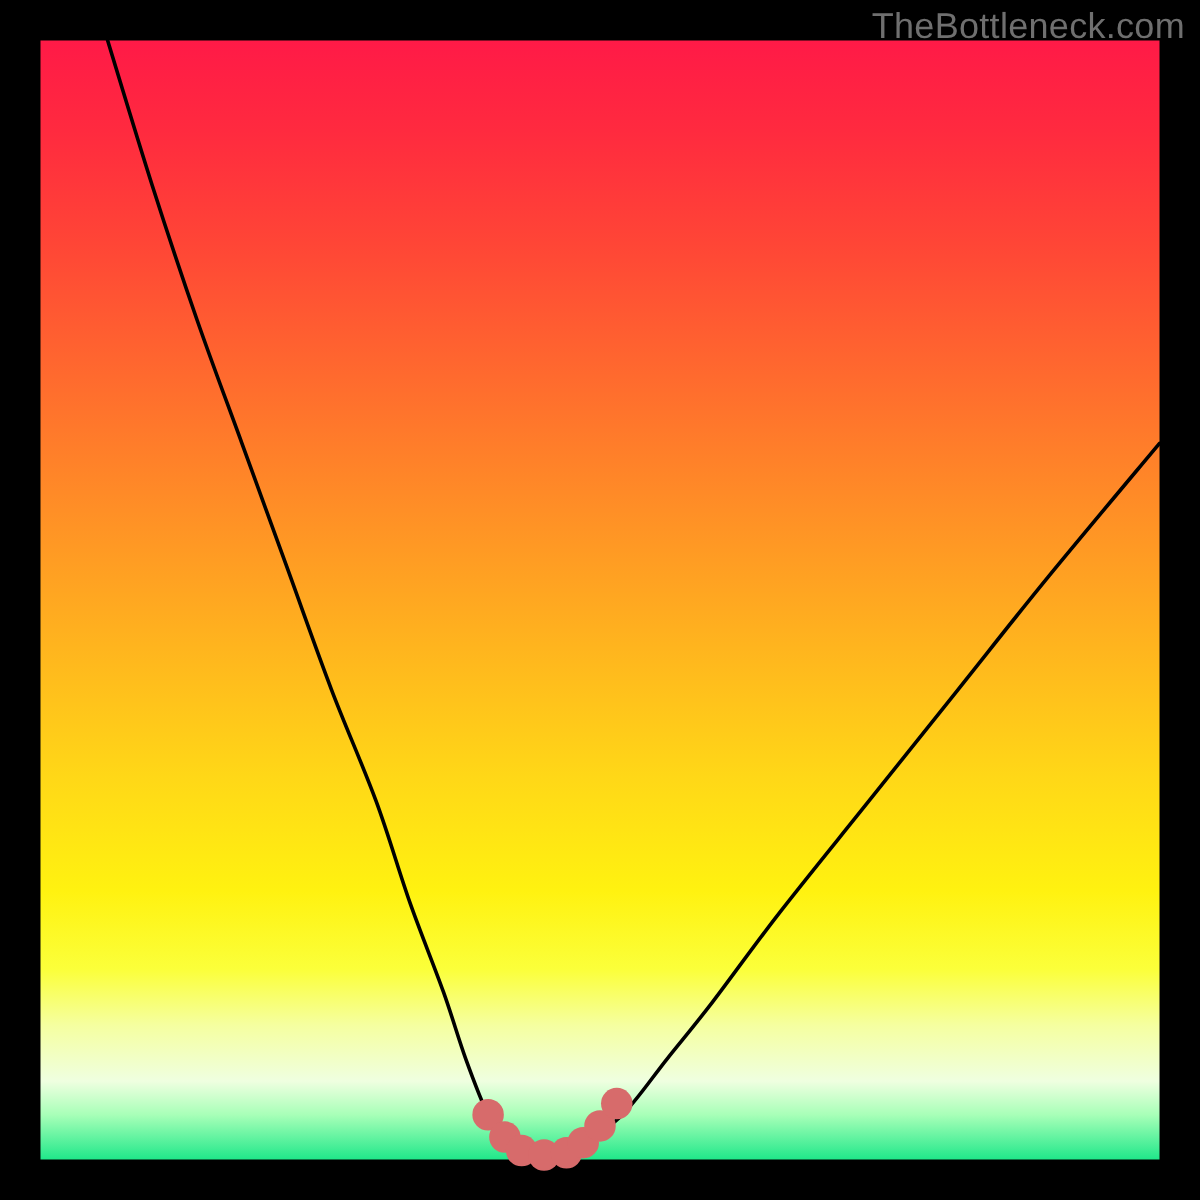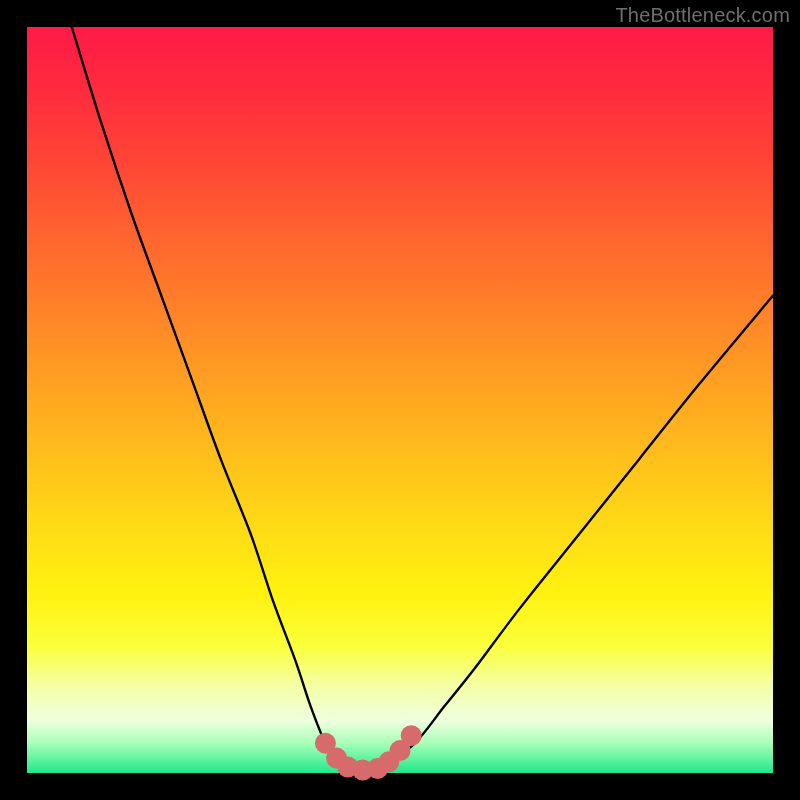--- a/index.html
+++ b/index.html
@@ -45,21 +45,21 @@
     top: 0;
     width: 746px;
     height: 746px;
     overflow: visible;
   }
   .watermark {
     position: absolute;
     top: 4px;
     right: 10px;
     color: #6f6f6f;
-    font-size: 20px;
+    font-size: 24px;
     font-weight: 500;
     letter-spacing: 0.2px;
     user-select: none;
   }
 </style>
 </head>
 <body>
 
 <div class="frame">
   <div class="plot">

